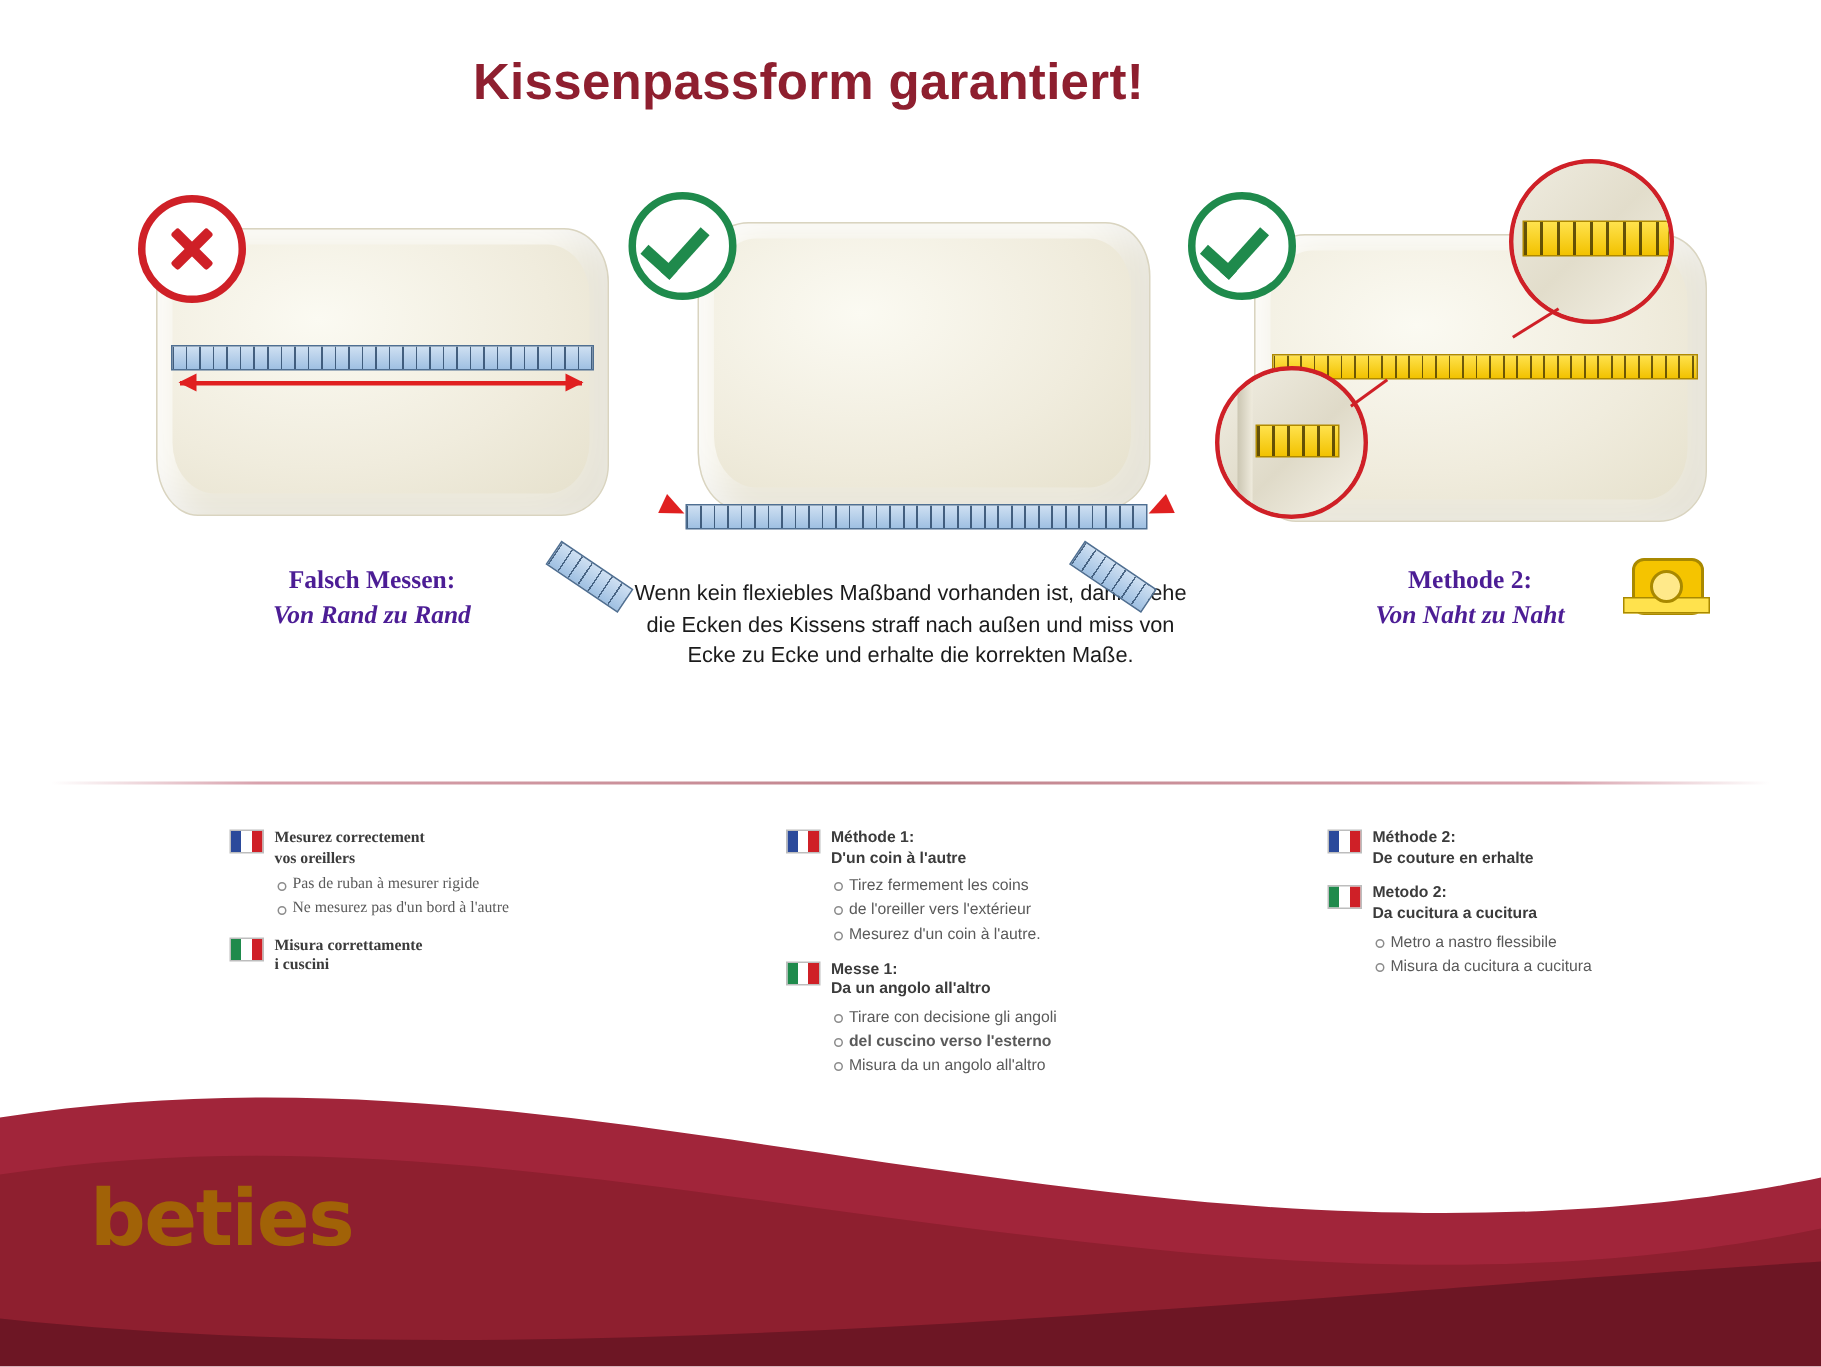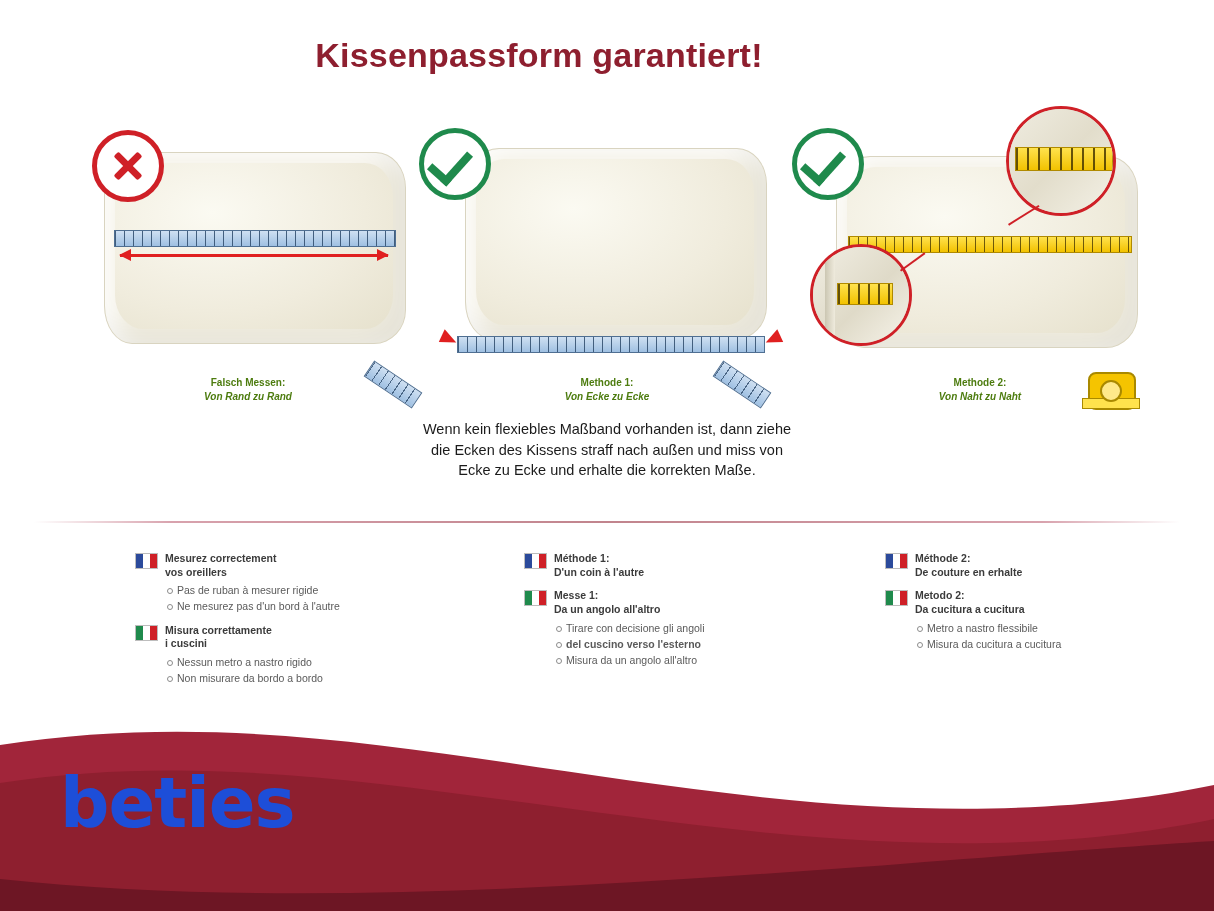--- a/index.html
+++ b/index.html
@@ -110,59 +110,59 @@
   .mini-ruler .ticks{position:absolute;inset:0;
     background-image:repeating-linear-gradient(to right,#2d4a6b 0 1px,transparent 1px 8px);opacity:.8;}
 
   .tape-icon{position:absolute;width:56px;height:44px;}
   .tape-icon .body{position:absolute;left:6px;top:4px;width:44px;height:34px;background:#f5c400;border:2px solid #a98900;border-radius:8px;}
   .tape-icon .hole{position:absolute;left:18px;top:12px;width:18px;height:18px;border:2px solid #a98900;border-radius:50%;background:#ffe98a;}
   .tape-icon .strip{position:absolute;left:0;top:30px;width:56px;height:9px;background:#ffe24d;border:1px solid #a98900;}
 
   
   .head{
-    margin-top:6px;text-align:center;color:#4d7c0f;
-    font-size:10px;font-weight:bold;line-height:1.35;
+    margin-top:6px;text-align:center;color:#4c1d95;
+    font-size:17px;font-weight:bold;line-height:1.35;font-family:Liberation Serif, serif;
   }
   .head em{display:block;font-style:italic;font-weight:bold;}
   .body-txt{
     margin-top:16px;text-align:center;color:#1b1b1b;
     font-size:14.5px;line-height:1.42;
   }
 
   
   .divider{
     position:absolute;left:34px;top:521px;width:1146px;height:2px;
     background:linear-gradient(to right, rgba(142,31,47,0) 0%, #b8566a 12%, #8e1f2f 50%, #b8566a 88%, rgba(142,31,47,0) 100%);
     opacity:.55;
   }
 
   
   .tcol{position:absolute;top:552px;font-size:10.5px;color:#4a4a4a;line-height:1.35;}
-  .tcol-1{left:135px;width:250px;}
+  .tcol-1{left:153px;width:250px;font-family:Liberation Serif, serif;}
   .tcol-2{left:524px;width:250px;}
   .tcol-3{left:885px;width:250px;}
 
   .tgroup{margin-bottom:10px;position:relative;padding-left:30px;}
   .tgroup .flag{position:absolute;left:0;top:1px;width:21px;height:14px;border:1px solid #bdbdbd;display:block;}
   .flag-fr{background:linear-gradient(to right,#2b4a9b 0 33.3%,#ffffff 33.3% 66.6%,#cf2027 66.6% 100%);}
   .flag-it{background:linear-gradient(to right,#1f8a4c 0 33.3%,#ffffff 33.3% 66.6%,#cf2027 66.6% 100%);}
   .tgroup .tt{font-weight:bold;color:#3b3b3b;font-size:10.5px;line-height:1.3;}
   .tgroup ul{margin:4px 0 0 0;padding:0;list-style:none;}
   .tgroup li{position:relative;padding-left:12px;margin-bottom:2px;color:#5a5a5a;}
   .tgroup li:before{
     content:"";position:absolute;left:2px;top:5px;width:4px;height:4px;
     border:1px solid #8c8c8c;border-radius:50%;
   }
 
   
   .wave{position:absolute;left:0;bottom:0;width:1214px;height:200px;}
   .logo{
     position:absolute;left:60px;bottom:68px;
-    color:#1d4ed8;font-size:69px;font-weight:bold;letter-spacing:-1px;
+    color:#a16207;font-size:52px;font-weight:bold;letter-spacing:-1px;
     font-family:"DejaVu Sans", sans-serif;
   }
 </style>
 </head>
 <body>
 
 <div class="page">
 
   <div class="title">Kissenpassform garantiert!</div>
 
@@ -187,24 +187,20 @@
   <div class="col col-2">
     <div class="illus">
       <div class="pillow" style="left:48px;top:28px;"></div>
       <div class="mark check" style="left:2px;top:8px;"></div>
       <div class="ruler-blue" style="left:40px;top:216px;width:306px;">
           <div class="ticks"></div>
         </div>
       <div class="arrow-small right" style="left:24px;top:212px;transform:rotate(25deg);"></div>
       <div class="arrow-small left" style="left:348px;top:212px;transform:rotate(-25deg);"></div>
     </div>
-    <div class="head">
-      <span>Methode 1:</span>
-      <em>Von Ecke zu Ecke</em>
-    </div>
     <div class="mini-ruler" style="left:296px;top:255px;">
         <div class="ticks"></div>
       </div>
     <div class="body-txt">Wenn kein flexiebles Maßband vorhanden ist, dann ziehe die Ecken des Kissens straff nach außen und miss von Ecke zu Ecke  und erhalte die korrekten Maße.</div>
   </div>
 
   <div class="col col-3">
     <div class="illus">
       <div class="pillow" style="left:46px;top:36px;"></div>
       <div class="mark check" style="left:2px;top:8px;"></div>
@@ -255,34 +251,35 @@
         <li>Pas de ruban à mesurer rigide</li>
         <li>Ne mesurez pas d'un bord à l'autre</li>
       </ul>
     </div>
     <div class="tgroup">
       <span class="flag flag-it"></span>
       <div class="tt">
         <span>Misura correttamente</span><br>
         <span>i cuscini</span>
       </div>
-      <ul>
-        <li>Nessun metro a nastro rigido</li>
-        <li>Non misurare da bordo a bordo</li>
-      </ul>
     </div>
   </div>
 
   <div class="tcol tcol-2">
     <div class="tgroup">
       <span class="flag flag-fr"></span>
       <div class="tt">
         <span>Méthode 1:</span><br>
         <span>D'un coin à l'autre</span>
       </div>
+      <ul>
+        <li>Tirez fermement les coins</li>
+        <li style="list-style:none;padding-left:12px;">de l'oreiller vers l'extérieur</li>
+        <li>Mesurez d'un coin à l'autre.</li>
+      </ul>
     </div>
     <div class="tgroup">
       <span class="flag flag-it"></span>
       <div class="tt">
         <span>Messe 1:</span><br>
         <span>Da un angolo all'altro</span>
       </div>
       <ul>
         <li>Tirare con decisione gli angoli</li>
         <li style="list-style:none;padding-left:12px;font-weight:bold;">del cuscino verso l'esterno</li>

